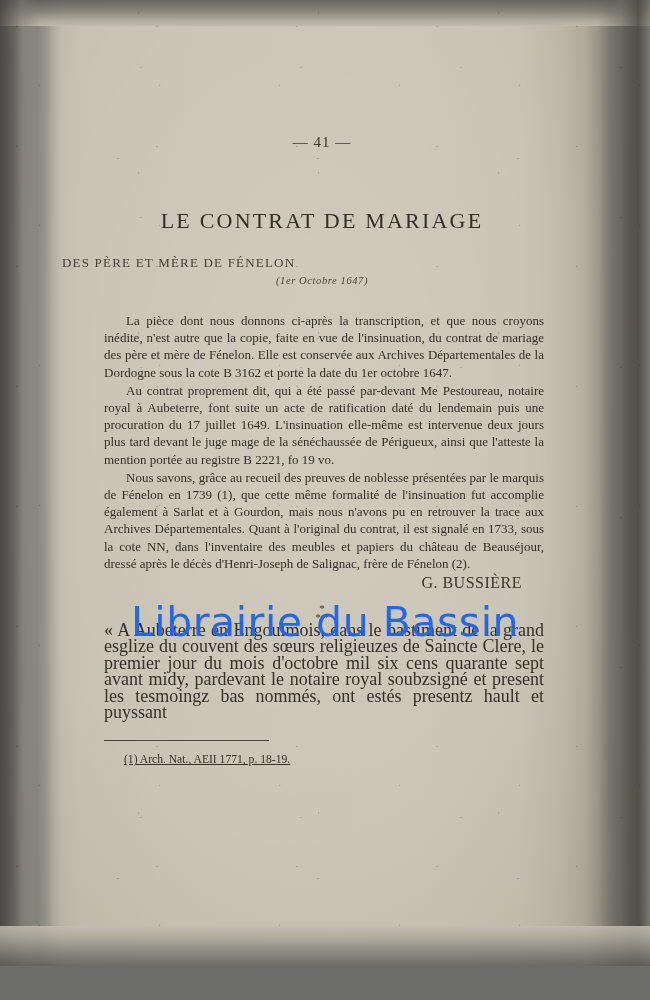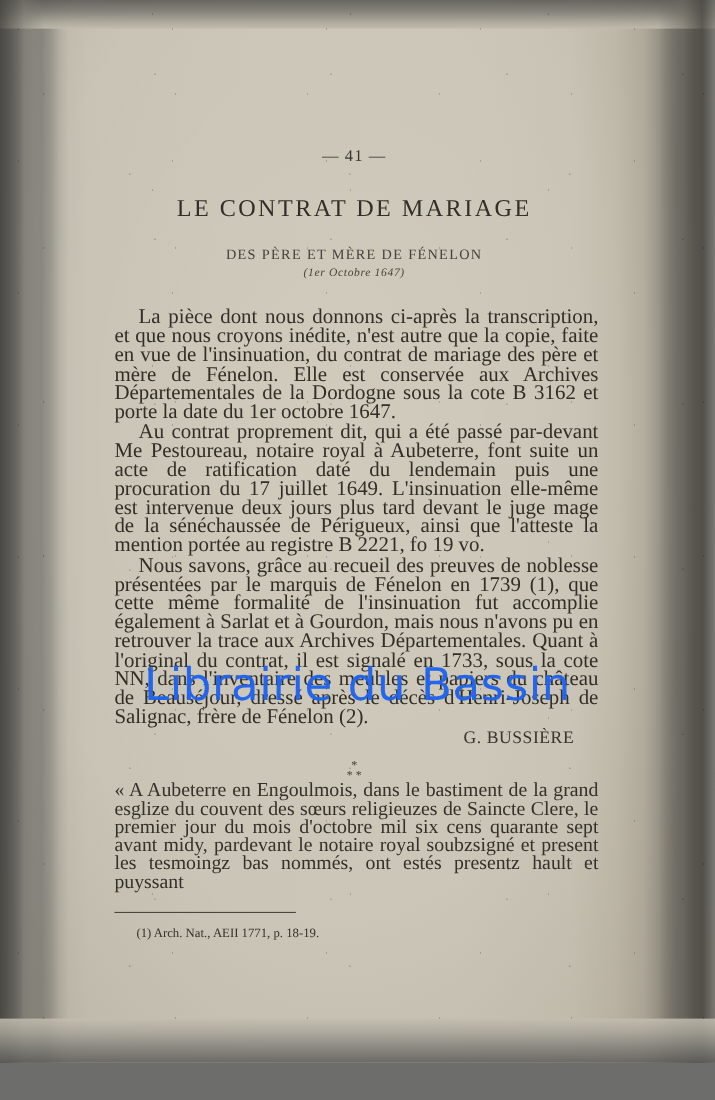--- a/index.html
+++ b/index.html
@@ -74,47 +74,47 @@
   .folio {
     text-align: center;
     font-size: 15px;
     letter-spacing: 1px;
     margin-top: 108px;
     color: #3a362e;
   }
 
   .title {
     text-align: center;
-    margin-top: 25px;
+    margin-top: 57px;
     font-size: 22px;
     letter-spacing: 2.2px;
     color: #332f28;
     font-weight: normal;
   }
   .subtitle {
-    text-align: center;
+    text-align: left;
     margin-top: 21px;
     font-size: 13px;
     letter-spacing: 1.2px;
     color: #45403a;
   }
   .dateline {
     text-align: center;
     margin-top: 4px;
     font-size: 10.5px;
     font-style: italic;
     letter-spacing: 0.6px;
     color: #4a443c;
   }
 
   .body {
     margin-top: 26px;
     padding: 0 38px 0 42px;
     text-align: justify;
-    font-size: 19px;
+    font-size: 13px;
     line-height: 17.2px;
     color: #322e27;
   }
   .body p {
     margin: 0 0 0 0;
     text-indent: 22px;
   }
   .body p + p { margin-top: 1px; }
 
   .signature {
@@ -151,21 +151,21 @@
     width: 165px;
   }
 
   .notes {
     margin-top: 9px;
     padding: 0 38px 0 62px;
     font-size: 11.6px;
     line-height: 19px;
     color: #35312a;
   }
-  .notes div { margin: 0; }
+  .notes div { margin: 0; text-decoration: underline; }
 
   .watermark {
     position: absolute;
     left: 0;
     right: 0;
     top: 598px;
     text-align: center;
     font-family: "DejaVu Sans", sans-serif;
     font-size: 41px;
     letter-spacing: 0.5px;

